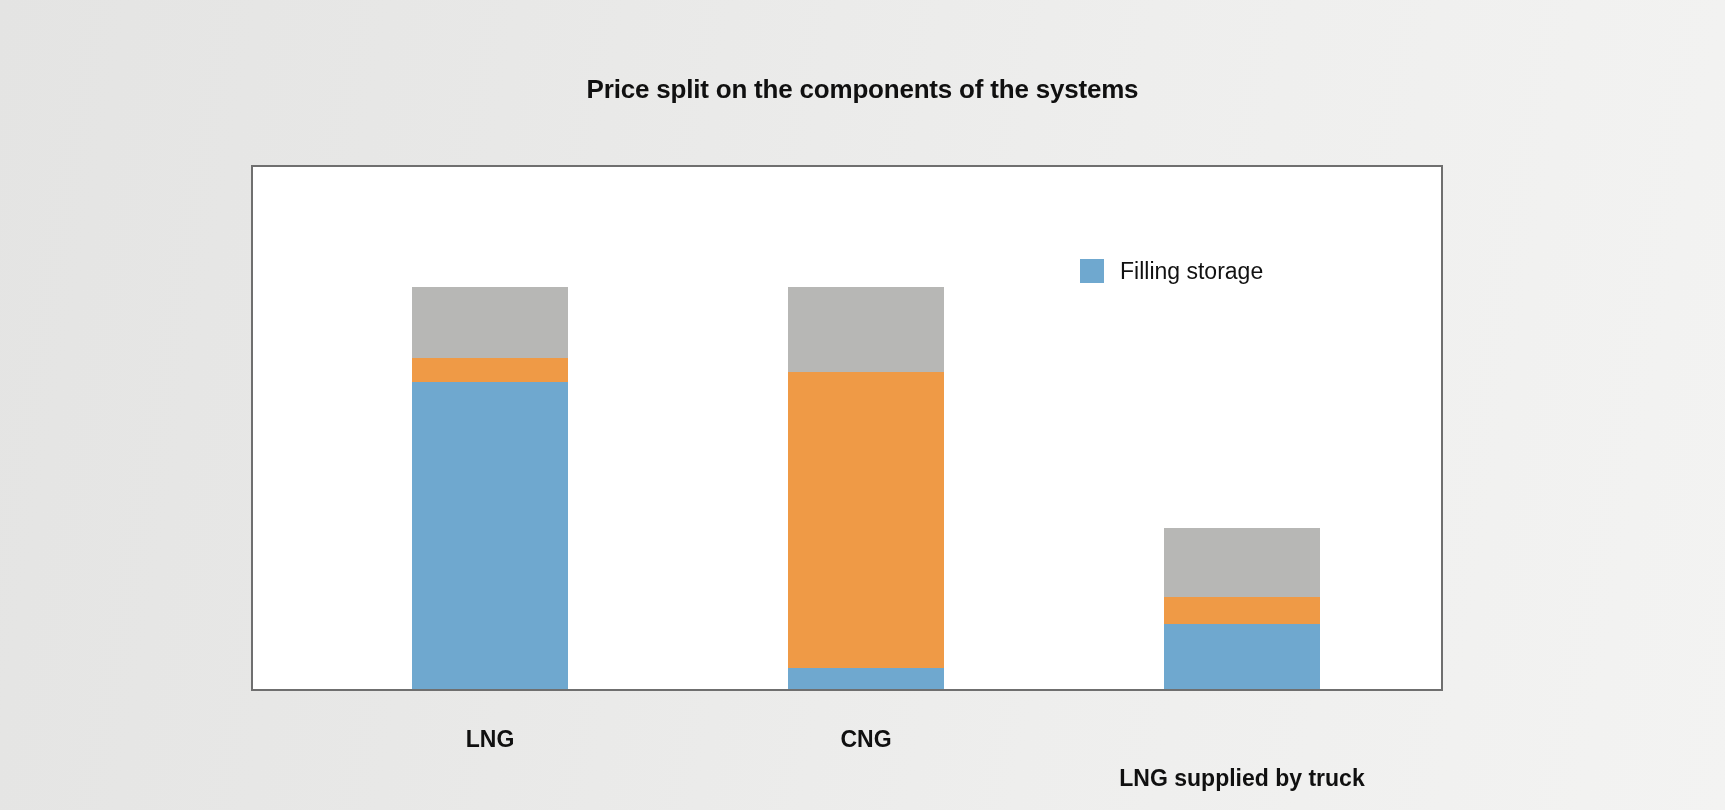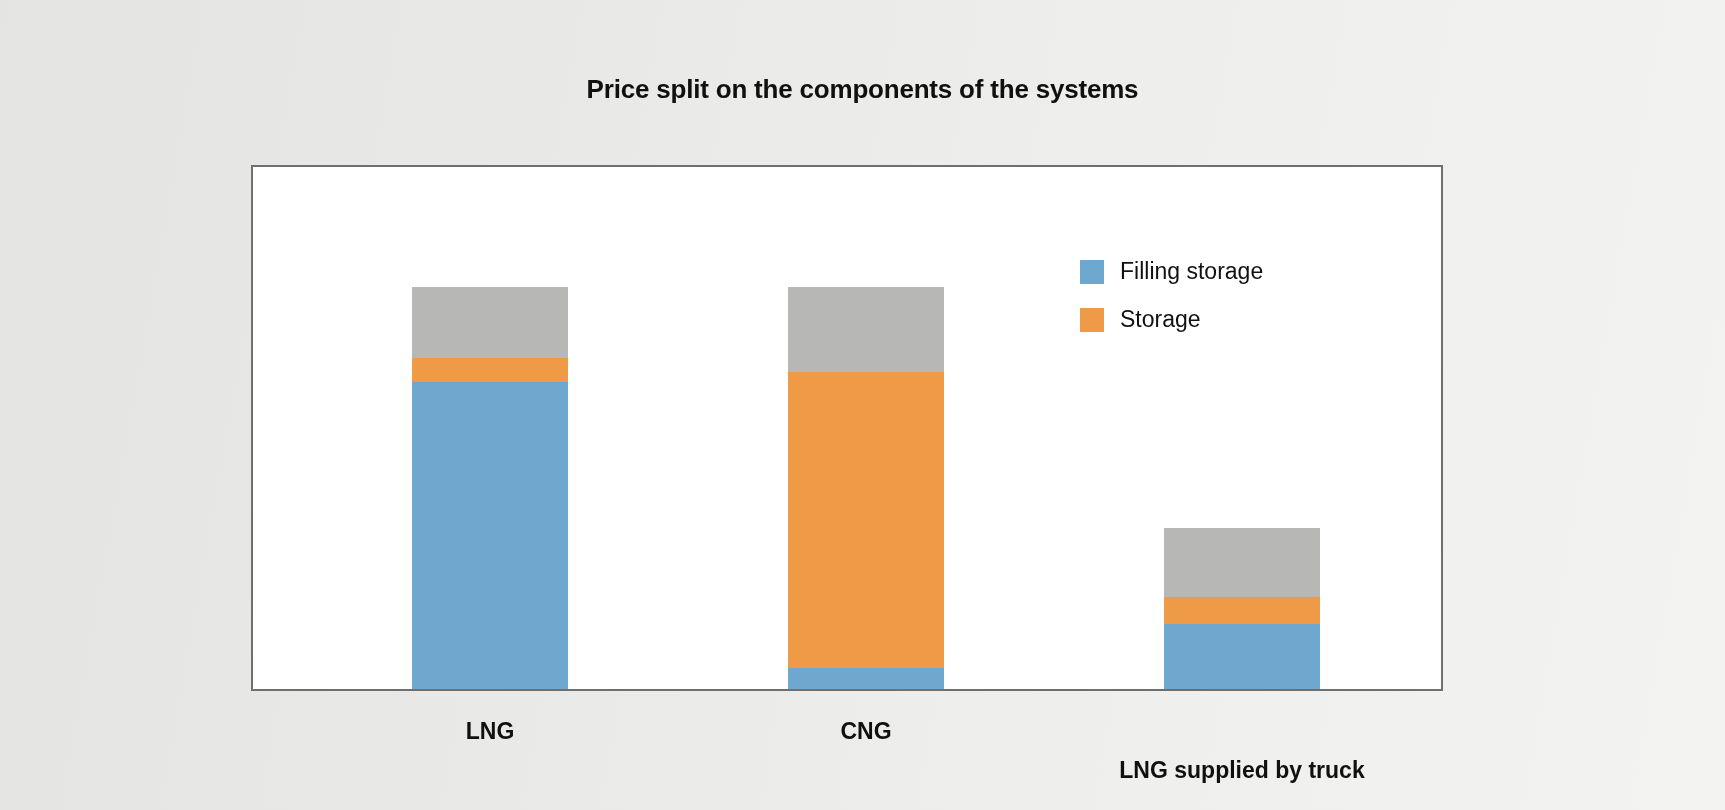--- a/index.html
+++ b/index.html
@@ -76,21 +76,21 @@
   .legend {
     position: absolute;
     left: 1080px;
     top: 258px;
     display: flex;
     flex-direction: column;
     gap: 22px;
   }
   .legend-item {
     display: flex;
-    align-items: flex-end;
+    align-items: center;
     gap: 16px;
     height: 26px;
   }
   .legend-swatch {
     width: 24px;
     height: 24px;
     flex: 0 0 24px;
     display: block;
   }
   .legend-label {
@@ -103,21 +103,21 @@
   
   .x-labels {
     position: absolute;
     left: 251px;
     top: 718px;
     width: 1192px;
     height: 34px;
   }
   .x-label {
     position: absolute;
-    top: 0;
+    top: 8px;
     text-align: right;
     font-size: 23px;
     font-weight: bold;
     color: #101010;
     white-space: nowrap;
     transform: translateX(-50%);
   }
 </style>
 </head>
 <body>
@@ -148,24 +148,20 @@
       <div class="bar-seg" style="height:65px; background:#6fa8cf;"></div>
     </div>
 
   </div>
 
   <div class="legend">
     <div class="legend-item">
       <span class="legend-swatch" style="background:#6fa8cf;"></span>
       <span class="legend-label">Filling storage</span>
     </div>
-    <div class="legend-item">
-      <span class="legend-swatch" style="background:#ef9a46;"></span>
-      <span class="legend-label">Storage</span>
-    </div>
   </div>
 
   <div class="x-labels">
     <div class="x-label" style="left:239px;">LNG</div>
     <div class="x-label" style="left:615px;">CNG</div>
     <div class="x-label" style="left:991px;margin-top:39px;">LNG supplied by truck</div>
   </div>
 
 </div>
 

